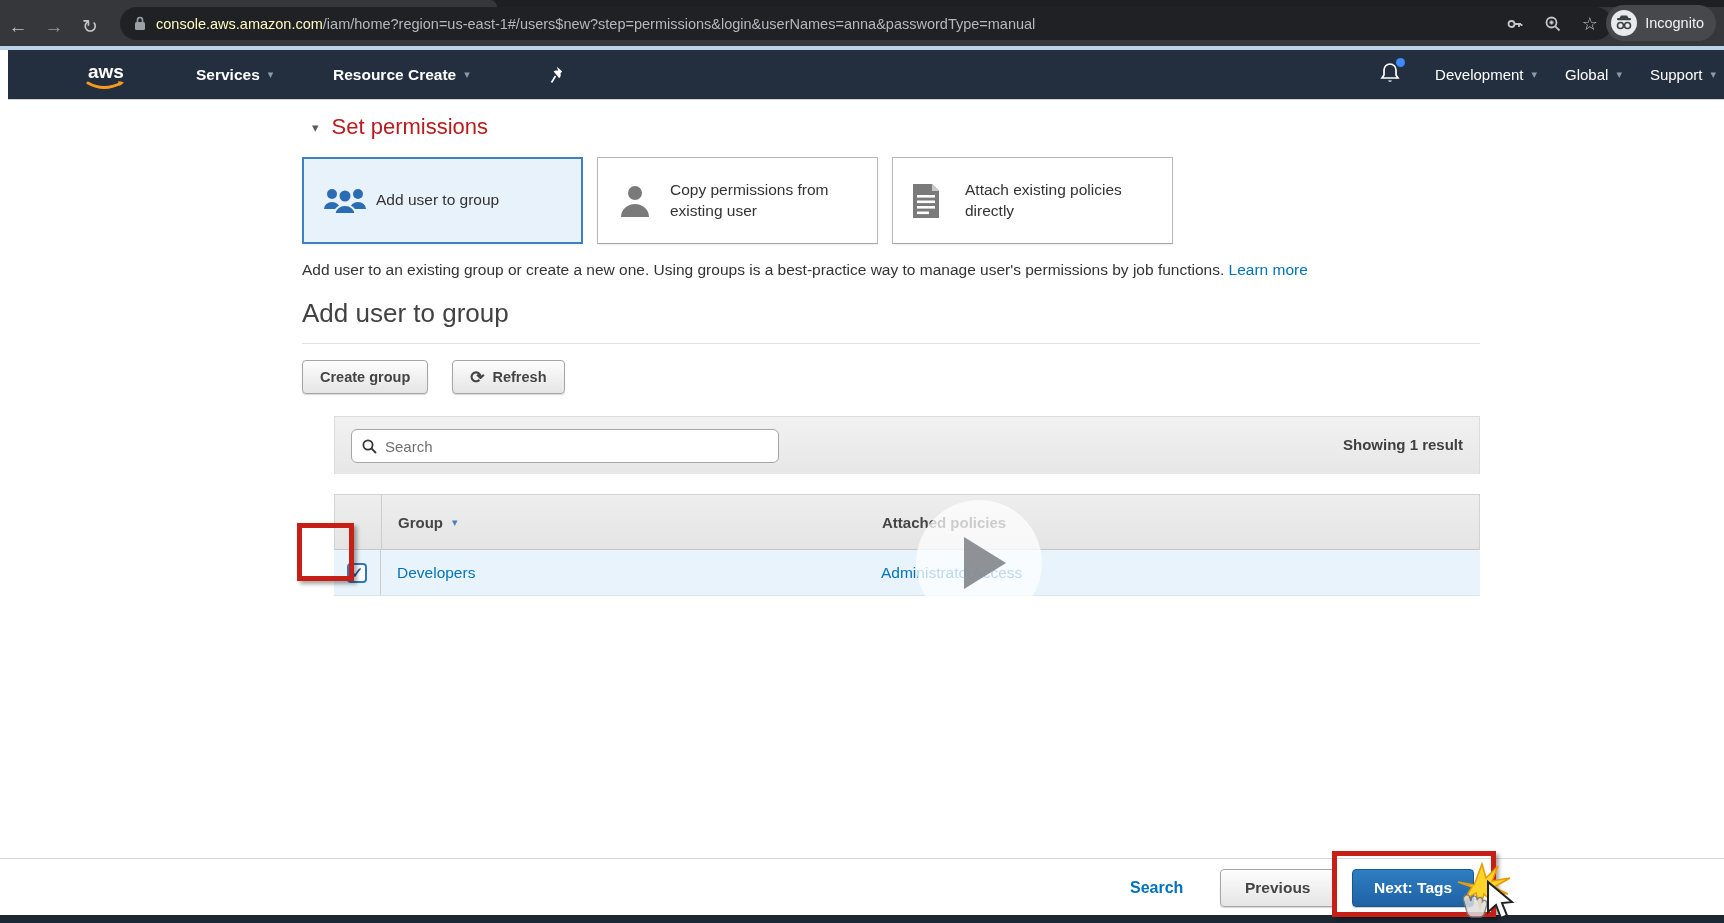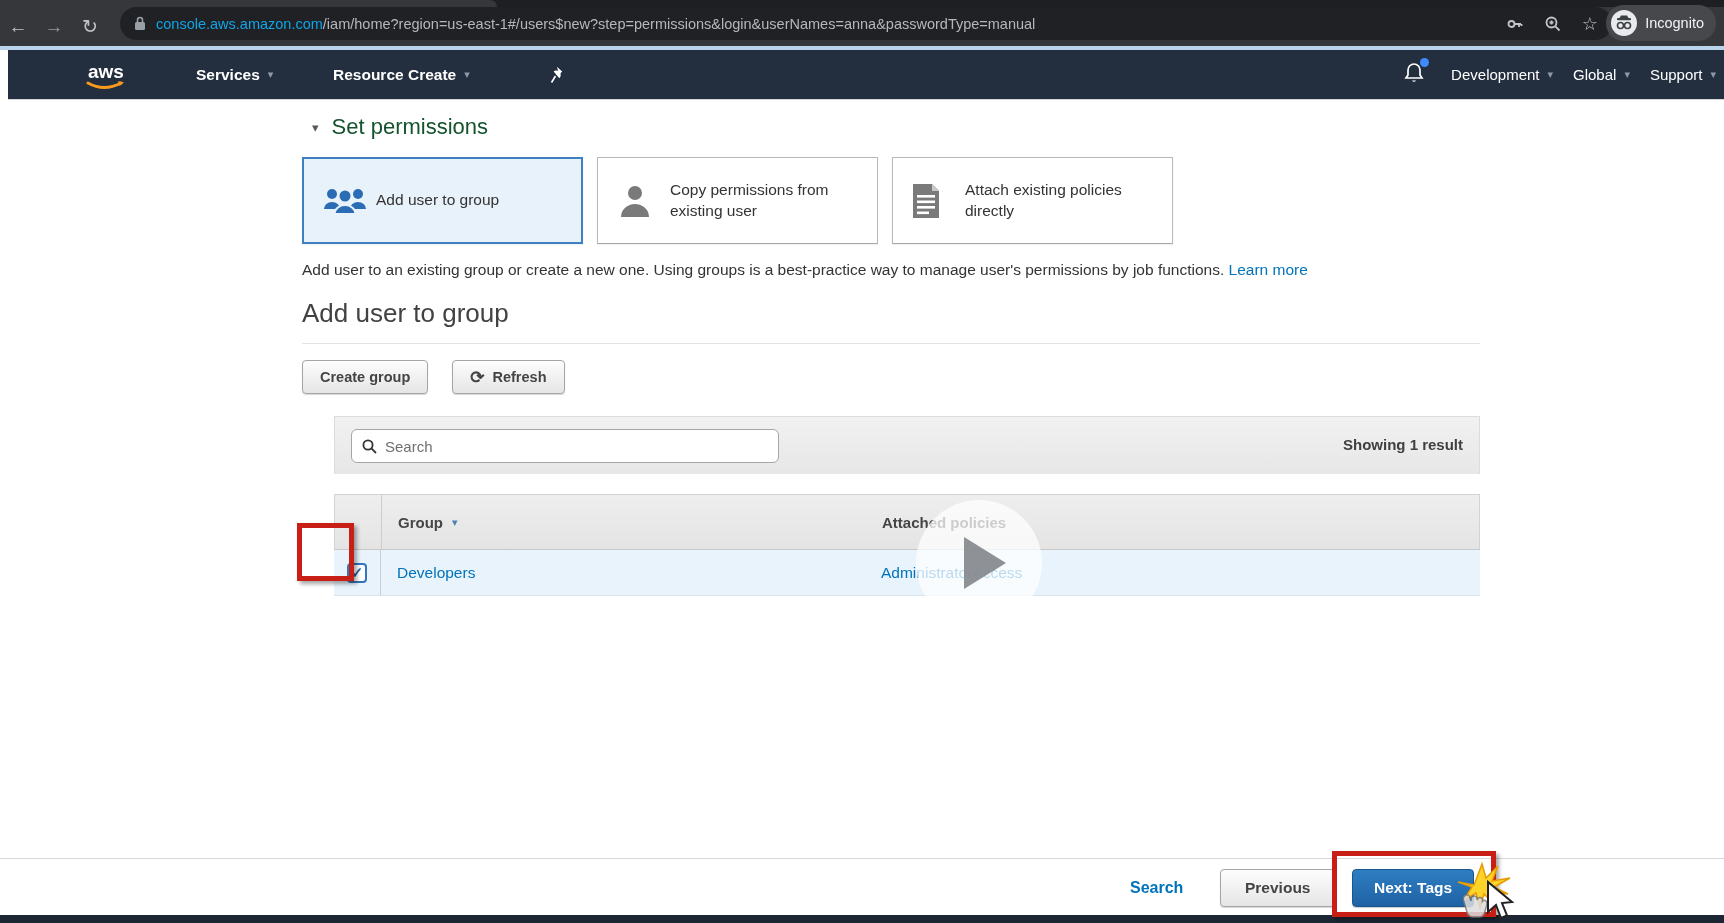--- a/index.html
+++ b/index.html
@@ -12,49 +12,49 @@
   }
   
   .chrome { position: absolute; left:0; top:0; width:1724px; height:46px; background:#36373b; z-index:20; }
   .tabstrip { position:absolute; left:0; top:0; width:1724px; height:7px; background:#1e1f23; }
   .tabstrip .active-tab { position:absolute; left:0; top:0; width:497px; height:7px; background:#36373b; border-top-right-radius:8px; }
   .chrome-row { position:absolute; left:0; top:7px; width:1724px; height:39px; display:flex; align-items:center; }
   .nav-glyph { font-size:19px; color:#c2c5c7; width:36px; text-align:center; cursor:pointer; }
   .nav-glyph.fwd { color:#989b9e; }
   .urlbar { position:absolute; left:120px; top:7px; width:1492px; height:33px; background:#202124; border-radius:17px; display:flex; align-items:center; padding:0 14px; }
   .urlbar .lock { margin-right:10px; }
-  .url-domain { color:#0ea5e9; font-size:14.5px; }
+  .url-domain { color:#fef9c3; font-size:14.5px; }
   .url-path { color:#b4b8bc; font-size:14.5px; }
   .urlbar-spacer { flex:1; }
   .urlbar-icon { margin-left:20px; display:flex; align-items:center; }
   .star-glyph { font-size:18px; color:#c3c6c9; line-height:1; }
   .incog { position:absolute; right:8px; top:5px; height:36px; background:#47484c; border-radius:18px; display:flex; align-items:center; padding:0 12px 0 5px; }
   .incog-circle { width:26px; height:26px; border-radius:50%; background:#e8eaed; display:flex; align-items:center; justify-content:center; margin-right:8px; }
   .incog-label { color:#f1f3f4; font-size:14.5px; }
   .chrome-strip { position:absolute; left:0; top:46px; width:1724px; height:4px; background:#b9d3ea; z-index:20; }
 
   
   .awsnav { position:absolute; left:8px; top:50px; width:1724px; height:50px; background:#232f3e; z-index:19; border-bottom:1px solid #d5d5d5; }
   .awsnav-inner { position:relative; width:100%; height:100%; display:flex; align-items:center; }
   .aws-logo { position:absolute; left:72px; top:9px; }
   .nav-item { display:flex; align-items:center; color:#ffffff; cursor:pointer; }
   .nav-item .lbl { font-size:15.5px; font-weight:bold; }
   .nav-caret { color:#8d99a7; font-size:11px; margin-left:8px; }
   .ni-services { position:absolute; left:188px; }
   .ni-resource { position:absolute; left:325px; }
   .pin { position:absolute; left:542px; top:15px; cursor:pointer; }
-  .nav-right { position:absolute; right:16px; height:100%; display:flex; align-items:center; gap:20px; }
+  .nav-right { position:absolute; right:16px; height:100%; display:flex; align-items:center; gap:28px; }
   .nav-right .lbl { font-weight:500; font-size:15px; }
   .bell-wrap { position:relative; cursor:pointer; margin-right:6px; }
   .bell-dot { position:absolute; right:-4px; top:-3px; width:9px; height:9px; border-radius:50%; background:#3d8bfd; }
 
   
   .section-head { position:absolute; left:312px; top:114px; display:flex; align-items:center; cursor:pointer; }
   .section-caret { font-size:13px; color:#5a5a5a; }
-  .section-title { font-size:22px; color:#14532d; margin-left:13px; }
+  .section-title { font-size:22px; color:#b91c1c; margin-left:13px; }
 
   .cards { position:absolute; left:302px; top:157px; display:flex; gap:14px; }
   .perm-card { width:281px; height:87px; background:#ffffff; border:1px solid #b9b9b9; border-bottom-color:#a6a6a6; box-shadow:0 1px 2px rgba(0,0,0,0.07); display:flex; align-items:center; padding:0 14px 0 18px; cursor:pointer; }
   .perm-card.selected { background:#e8f2fb; border:2px solid #3f80c1; }
   .card-icon { width:54px; flex:0 0 54px; display:flex; align-items:center; }
   .card-label { font-size:15.5px; color:#333333; line-height:1.3; }
 
   .perm-desc { position:absolute; left:302px; top:261px; width:1220px; font-size:15.5px; color:#333333; }
   .learn-more { color:#0073bb; text-decoration:none; cursor:pointer; }
 

